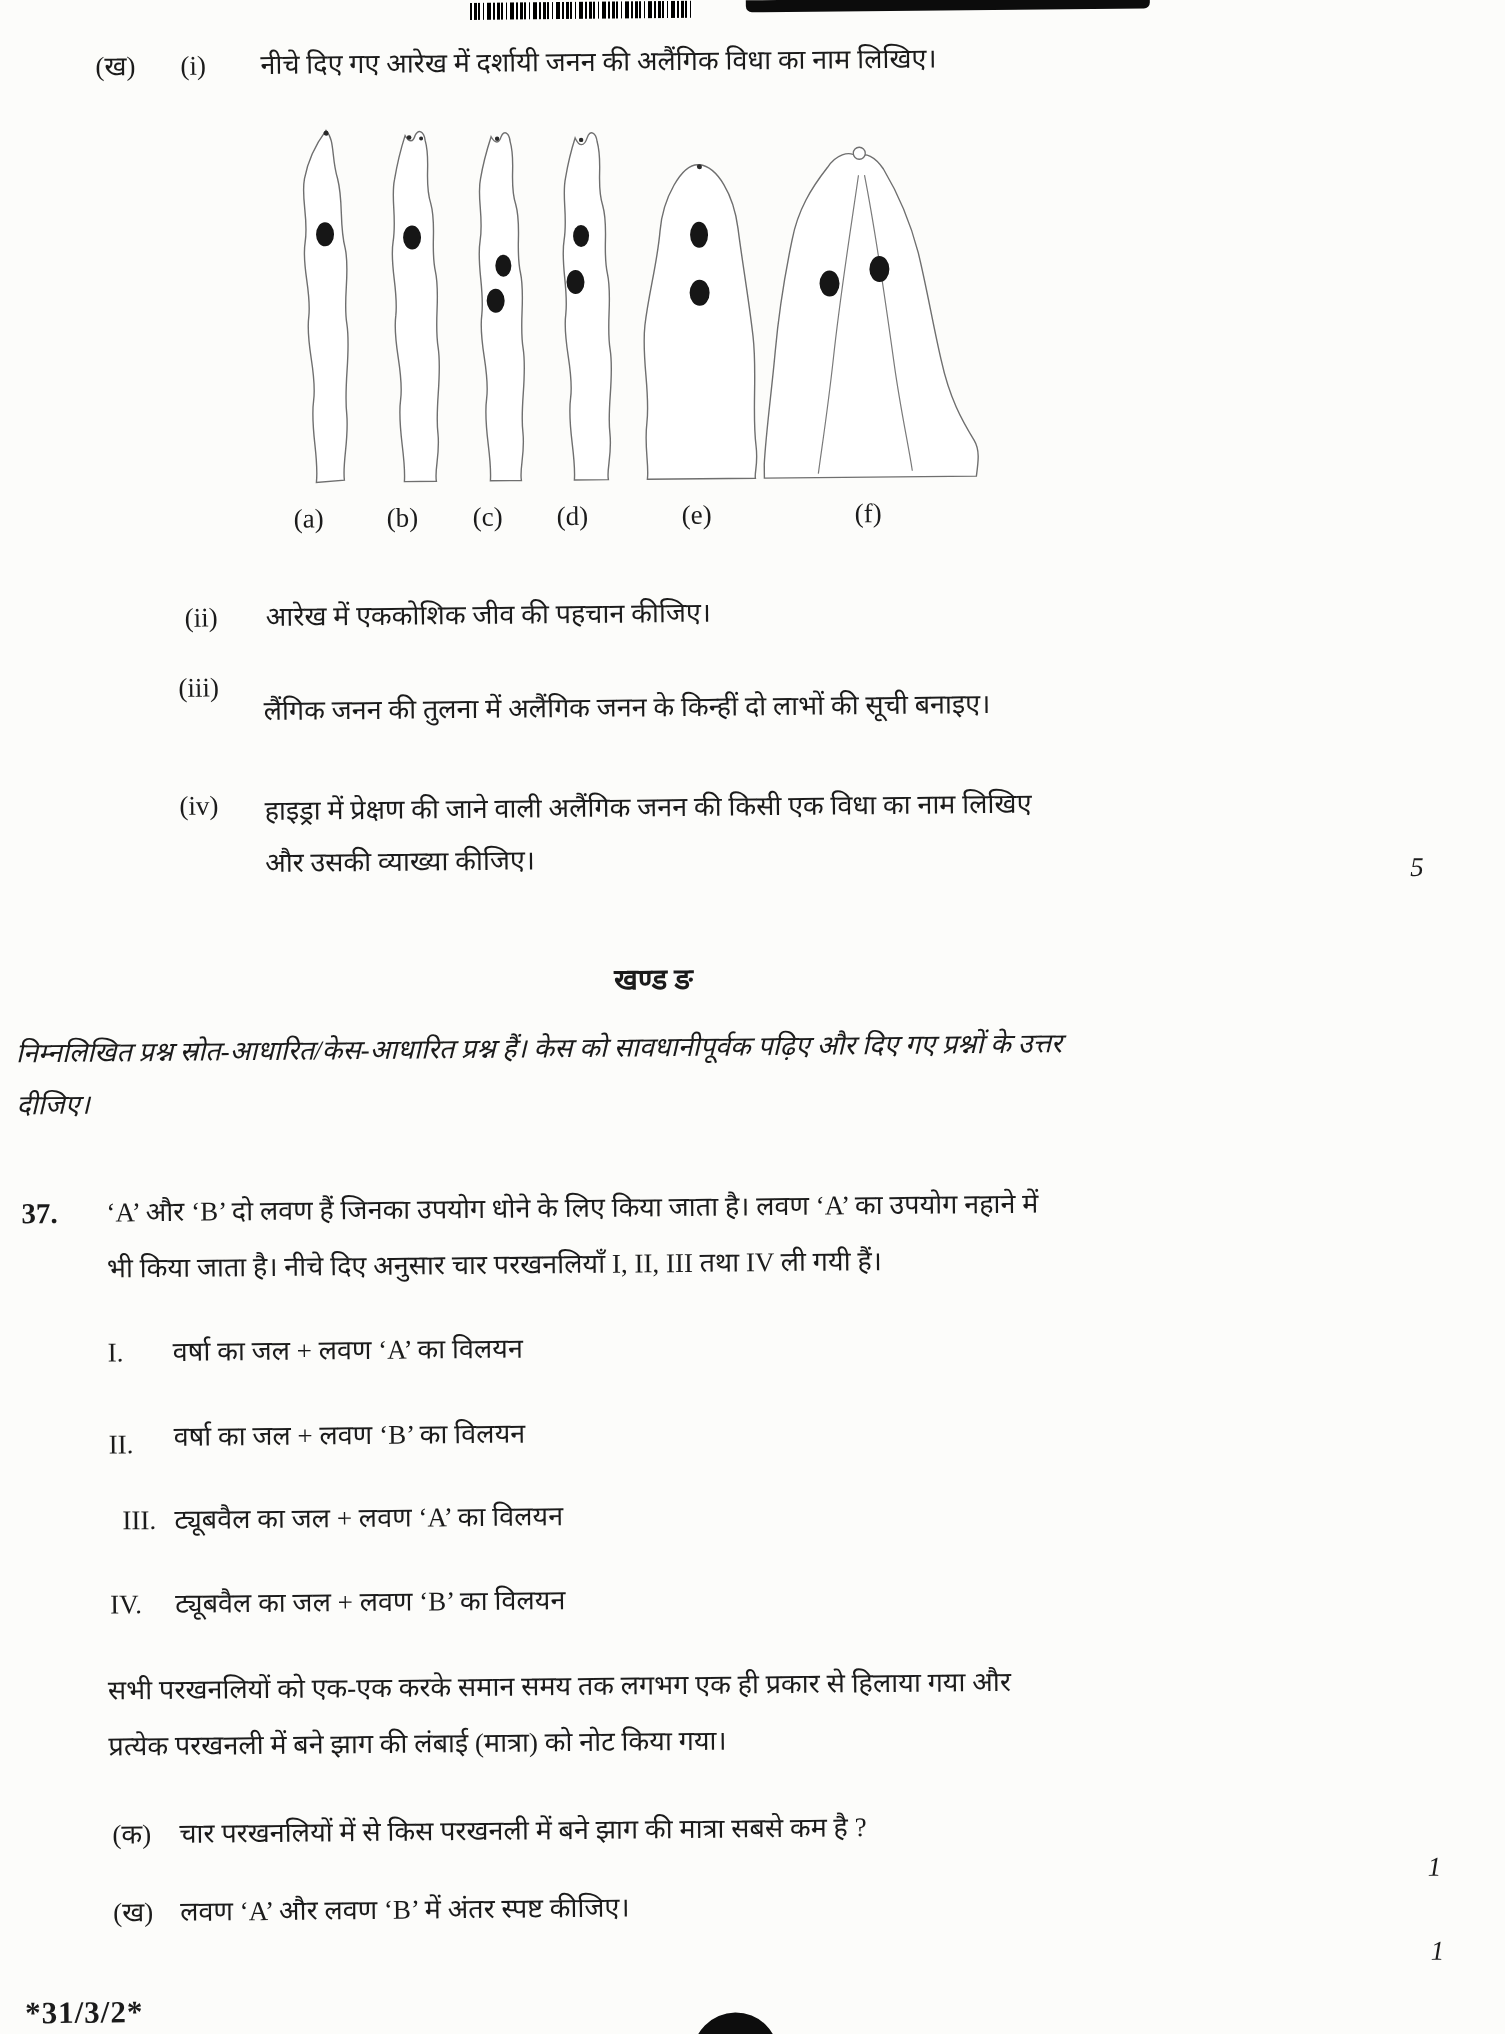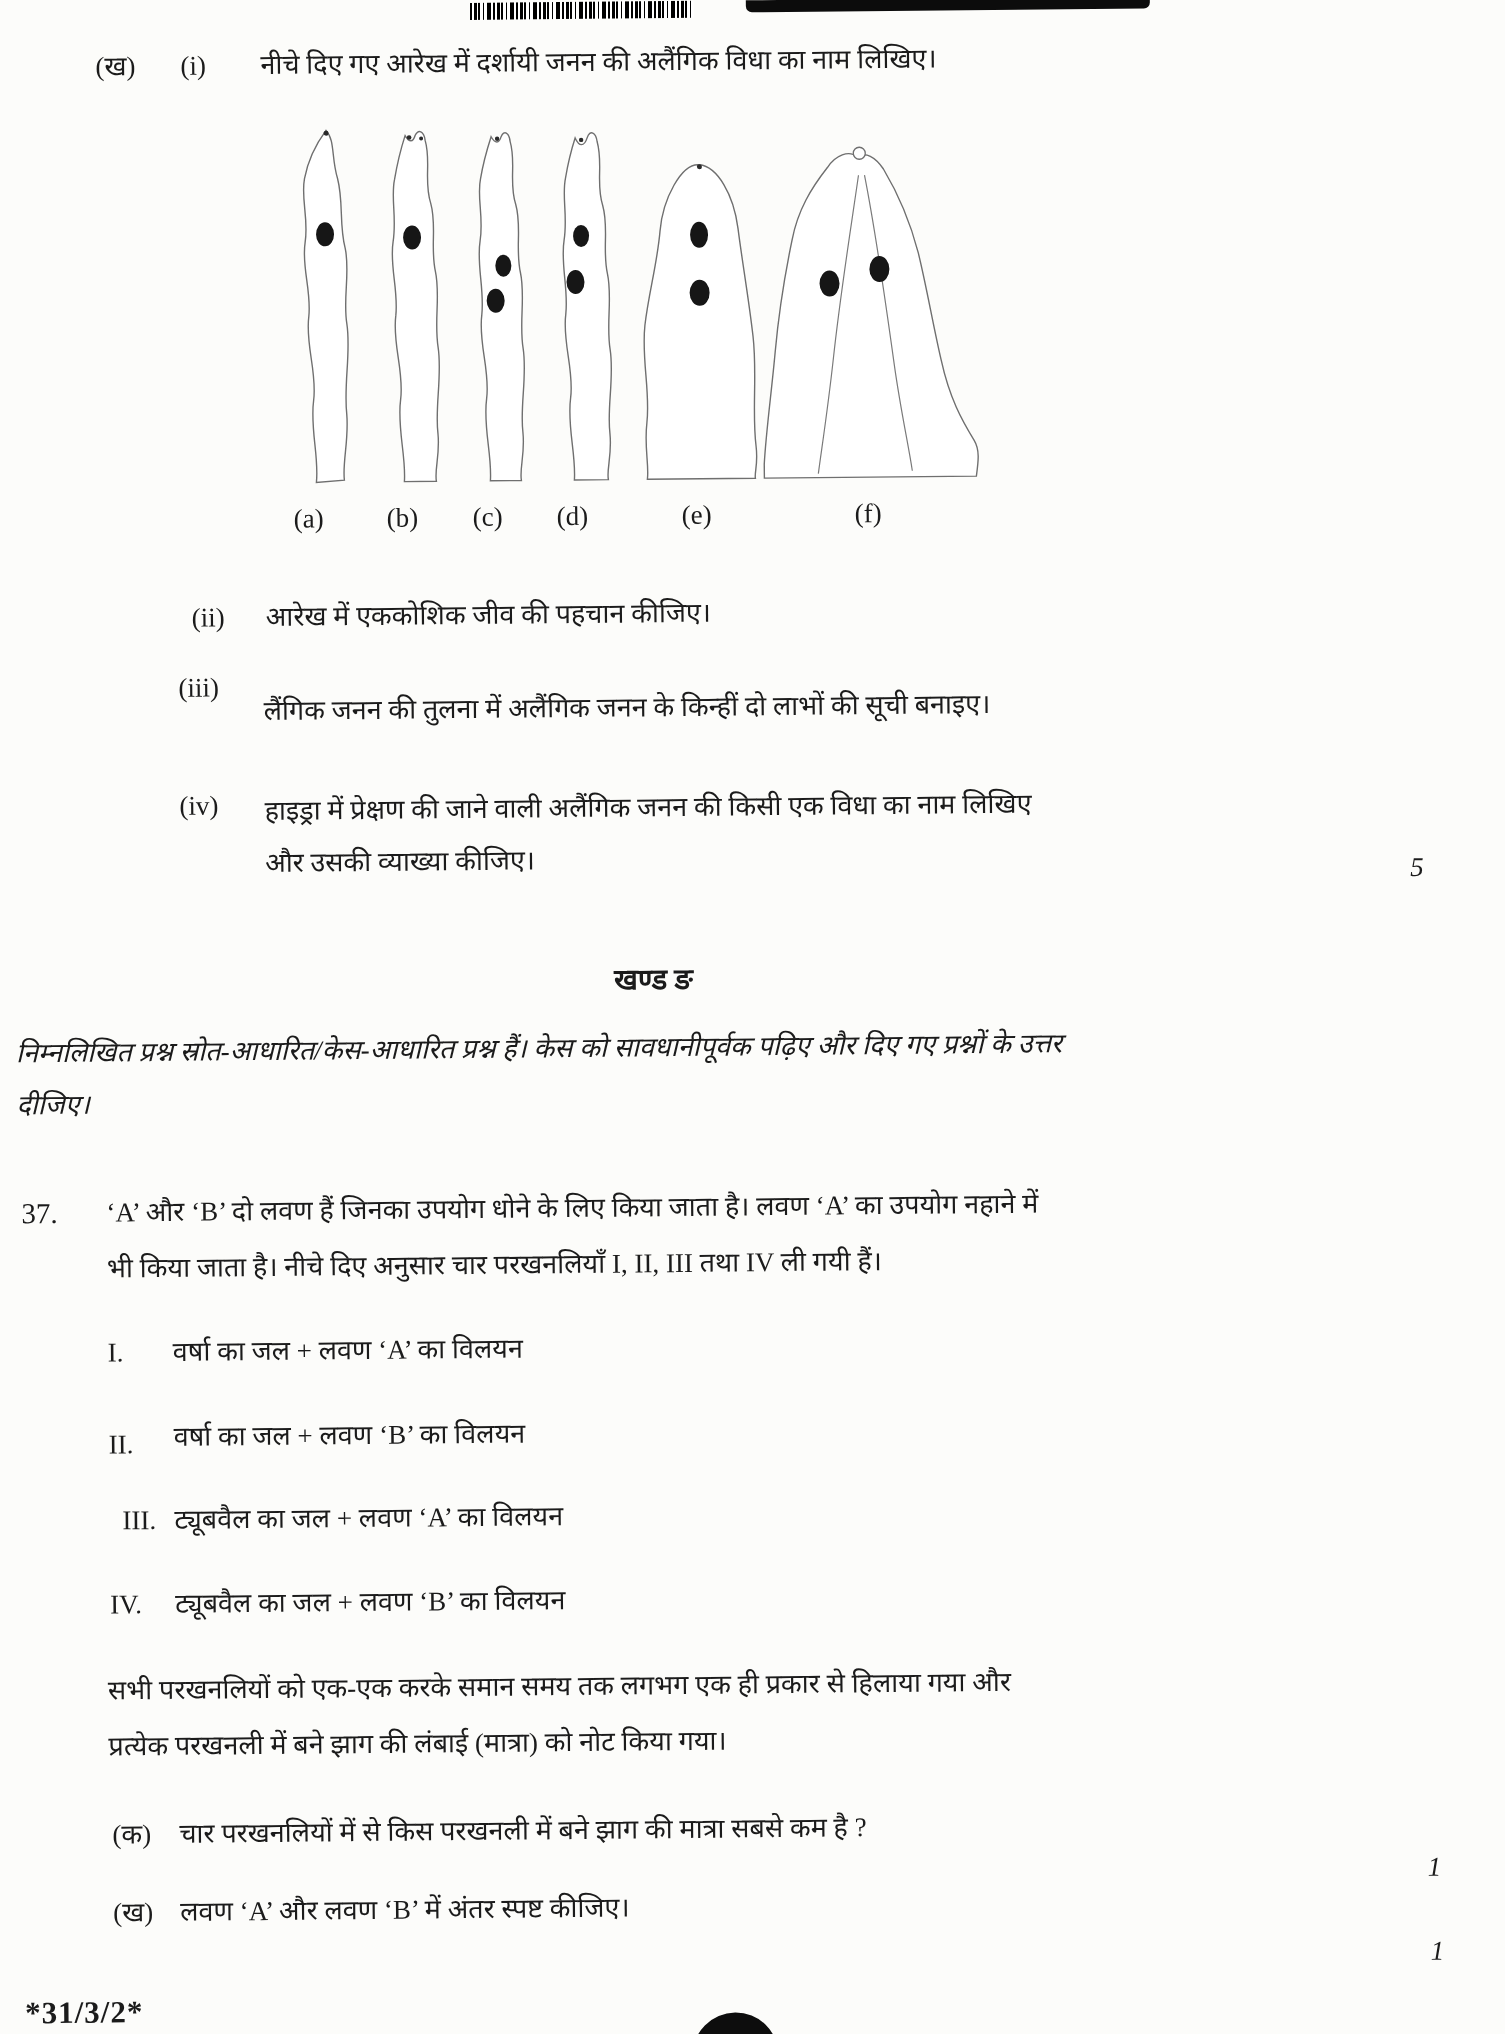--- a/index.html
+++ b/index.html
@@ -7,21 +7,21 @@
     position:relative;width:1505px;height:2034px;margin:0 auto;
     background:#fcfcfa;overflow:hidden;
     font-family:"Liberation Serif","DejaVu Serif",serif;
     color:#1b1b1b;
   }
   .sheet{position:absolute;inset:0;transform:rotate(-0.55deg);transform-origin:52% 42%;}
   .t{position:absolute;font-size:27px;line-height:1.25;white-space:nowrap;}
   .it{font-style:italic;}
   .mark{position:absolute;font-size:27px;font-style:italic;}
   .heading{font-size:29px;font-weight:bold;}
-  .qnum{font-size:29px;font-weight:normal;}
+  .qnum{font-size:29px;font-weight:bold;}
   .footer-code{position:absolute;left:14px;top:1988px;font-size:31px;font-weight:bold;letter-spacing:1px;}
   .barcode{
     position:absolute;left:478px;top:0;width:224px;height:17px;
     background:repeating-linear-gradient(90deg,
       #000 0 2px,#fff 2px 4px,#000 4px 7px,#fff 7px 8px,
       #000 8px 10px,#fff 10px 13px,#000 13px 14px,#fff 14px 17px,
       #000 17px 21px,#fff 21px 23px);
   }
   .topstrip{
     position:absolute;left:754px;top:0;width:404px;height:12px;
@@ -92,21 +92,21 @@
       </g>
     </svg>
 
     <span class="t" style="left:297px;top:498px">(a)</span>
     <span class="t" style="left:390px;top:498px">(b)</span>
     <span class="t" style="left:476px;top:498px">(c)</span>
     <span class="t" style="left:560px;top:498px">(d)</span>
     <span class="t" style="left:685px;top:498px">(e)</span>
     <span class="t" style="left:858px;top:498px">(f)</span>
 
-    <span class="t" style="left:194px;top:596px">(ii)</span>
+    <span class="t" style="left:187px;top:596px">(ii)</span>
     <span class="t" style="left:268px;top:596px">आरेख में एककोशिक जीव की पहचान कीजिए।</span>
 
     <span class="t" style="left:180px;top:666px">(iii)</span>
     <span class="t" style="left:265px;top:690px">लैंगिक जनन की तुलना में अलैंगिक जनन के किन्हीं दो लाभों की सूची बनाइए।</span>
 
     <span class="t" style="left:180px;top:784px">(iv)</span>
     <span class="t" style="left:265px;top:790px">हाइड्रा में प्रेक्षण की जाने वाली अलैंगिक जनन की किसी एक विधा का नाम लिखिए</span>
     <span class="t" style="left:265px;top:842px">और उसकी व्याख्या कीजिए।</span>
 
     <span class="mark" style="left:1410px;top:858px">5</span>

